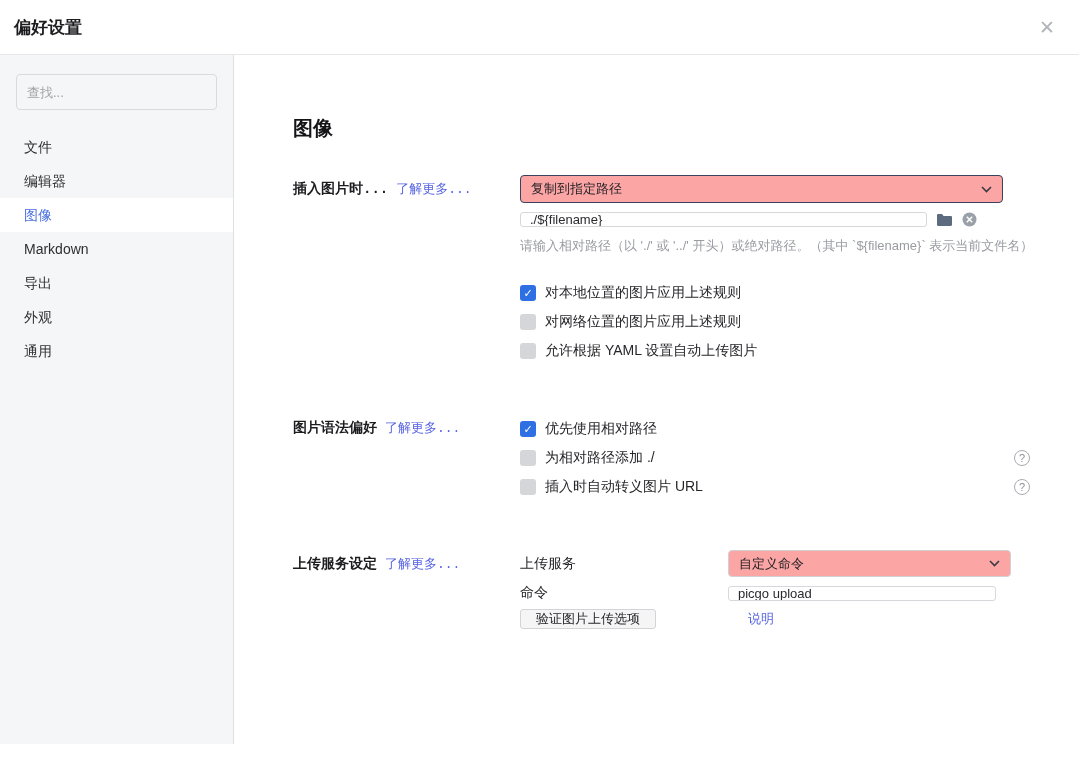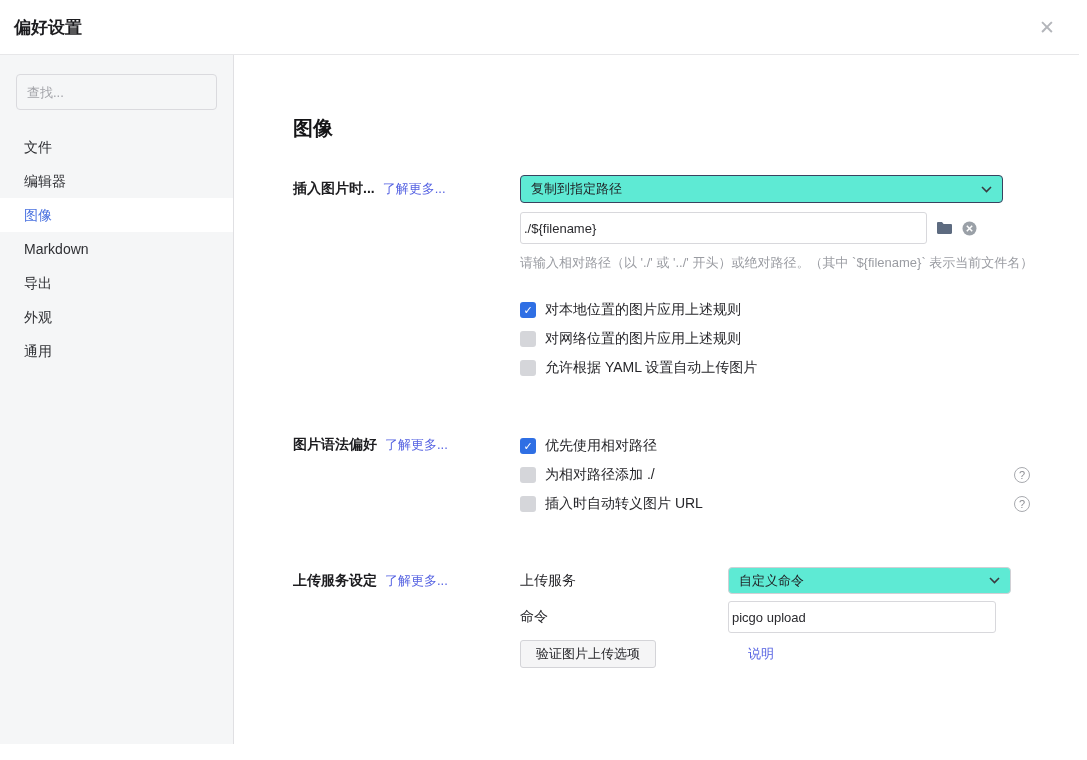--- a/index.html
+++ b/index.html
@@ -91,56 +91,57 @@
     margin-bottom: 33px;
   }
   .form-row { display: flex; align-items: flex-start; }
   .form-row + .form-row { margin-top: 44px; }
   .row-label {
     width: 227px;
     flex-shrink: 0;
     padding-top: 5px;
     display: flex;
     align-items: center;
+    font-family: Liberation Mono, monospace;
   }
   .section-label {
     font-size: 14px;
     font-weight: 700;
     color: #1d1d20;
   }
   a.learn-more {
     font-size: 13px;
     color: #5562e2;
     text-decoration: none;
     margin-left: 8px;
     cursor: pointer;
   }
   .row-control { flex: 1; }
   
   .select {
     height: 28px;
-    background: #5eead4;
+    background: #fca5a5;
     border-radius: 4px;
     display: flex;
     align-items: center;
     justify-content: space-between;
     padding: 0 10px;
     font-size: 13px;
     color: #1f1f23;
     cursor: pointer;
   }
   .select-dark { width: 483px; border: 1px solid #39425f; }
   .select-light { width: 283px; border: 1px solid #d0d0d5; height: 27px; }
   
   .path-row { display: flex; align-items: center; margin-top: 9px; }
   .text-input {
-    height: 32px;
+    height: 15px;
     border: 1px solid #d8d8dc;
     border-radius: 3px;
-    padding: 0 3px;
+    padding: 0 9px;
     font-size: 13px;
     color: #2a2a2e;
     outline: none;
     background: #fff;
     font-family: inherit;
   }
   .path-input { width: 407px; }
   .icon-button {
     background: none;
     border: none;
@@ -206,21 +207,21 @@
   .inner-row { display: flex; align-items: center; }
   .inner-row + .inner-row { margin-top: 7px; }
   .inner-label {
     width: 208px;
     flex-shrink: 0;
     font-size: 14px;
     color: #26262a;
   }
   .command-input { width: 268px; }
   .validate-button {
-    height: 28px;
+    height: 20px;
     padding: 0 15px;
     background: #f5f5f6;
     border: 1px solid #d4d4d8;
     border-radius: 3px;
     font-size: 13px;
     color: #26262a;
     cursor: pointer;
     font-family: inherit;
   }
   .button-row { margin-top: 10px; }

